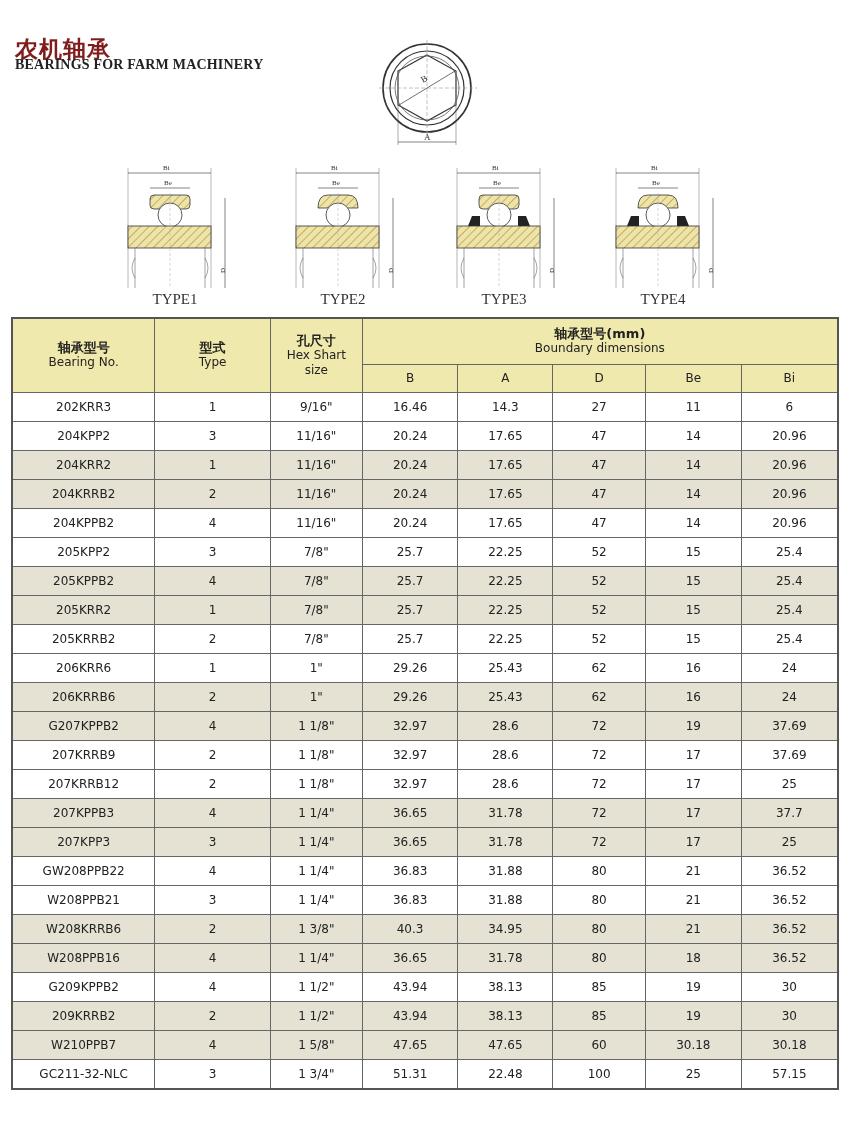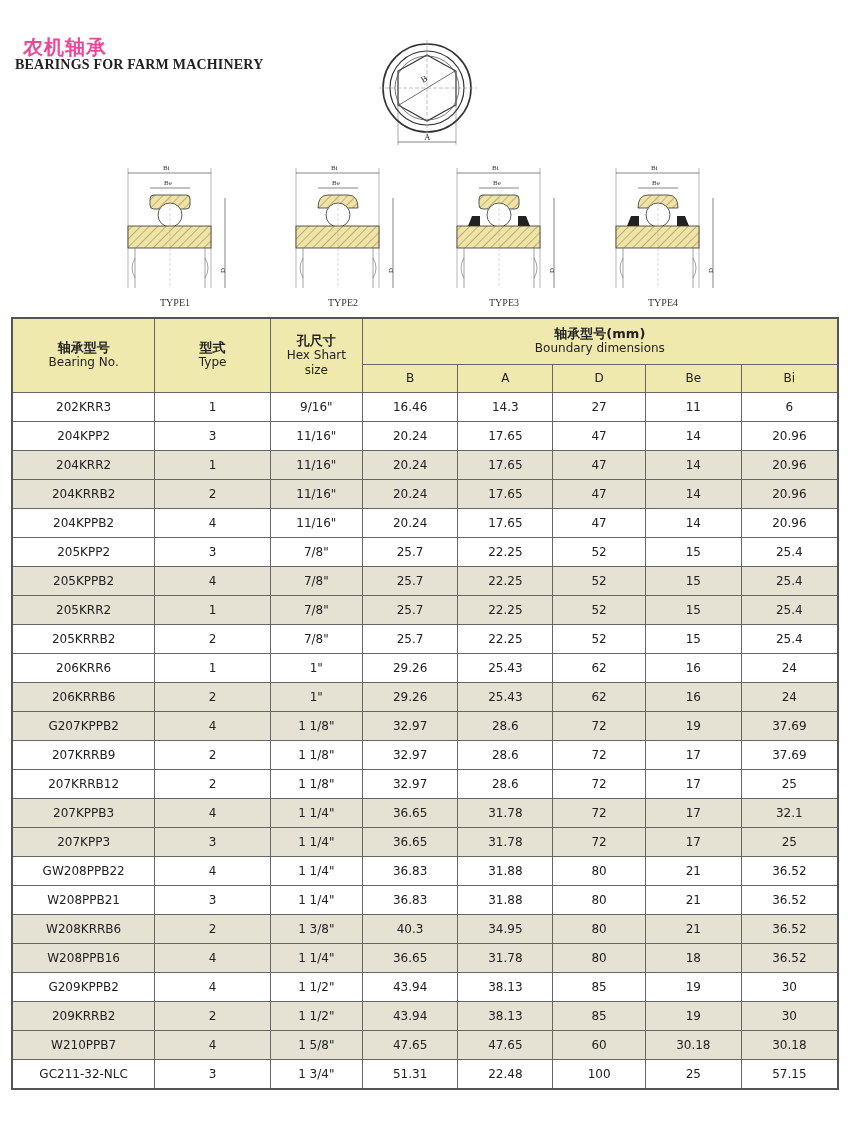--- a/index.html
+++ b/index.html
@@ -1,21 +1,21 @@
 <!DOCTYPE html>
 <html><head>
 <meta charset="utf-8">
 <style>
   html, body { margin:0; padding:0; background:#ffffff; }
   body { width:859px; height:1124px; position:relative; overflow:hidden; font-family:"DejaVu Sans", sans-serif; color:#222; }
-  .title-cn { position:absolute; left:23px; top:34px; font-family:"DejaVu Serif", serif; font-size:20px; font-weight:bold; color:#ec4899; letter-spacing:1px; }
+  .title-cn { position:absolute; left:15px; top:34px; font-family:"DejaVu Serif", serif; font-size:23px; font-weight:bold; color:#7f1d1d; letter-spacing:1px; }
   .title-en { position:absolute; left:15px; top:57px; font-family:"Liberation Serif", serif; font-size:14px; font-weight:bold; color:#222; letter-spacing:0.2px; }
   .ring-fig { position:absolute; left:377px; top:30px; width:105px; height:118px; }
   .type-fig { position:absolute; top:158px; width:120px; height:150px; }
-  .type-label { position:absolute; bottom:0; left:0; width:100%; text-align:center; font-family:"Liberation Serif", serif; font-size:10px; color:#333; }
+  .type-label { position:absolute; bottom:0; left:0; width:100%; text-align:center; font-family:"Liberation Serif", serif; font-size:15px; color:#333; }
   table.spec { position:absolute; left:11px; top:317px; width:828px; border-collapse:collapse; border:2px solid #555; font-size:12px; }
   table.spec th, table.spec td { border:1px solid #666; text-align:center; padding:0; }
   table.spec th { background:#f1ea ad; background:#f0e9ad; font-weight:normal; color:#222; line-height:15px; }
   table.spec td { height:28px; }
   tr.row-white td { background:#ffffff; }
   tr.row-tan td { background:#e5e1d3; }
   .hdr-cn { font-size:13px; font-weight:bold; display:block; }
   .hdr-en { font-size:12px; display:block; }
 </style>
 </head>
@@ -304,21 +304,21 @@
         <td>25</td>
       </tr>
       <tr class="row-tan">
         <td>207KPPB3</td>
         <td>4</td>
         <td>1 1/4"</td>
         <td>36.65</td>
         <td>31.78</td>
         <td>72</td>
         <td>17</td>
-        <td>32.1</td>
+        <td>37.7</td>
       </tr>
       <tr class="row-tan">
         <td>207KPP3</td>
         <td>3</td>
         <td>1 1/4"</td>
         <td>36.65</td>
         <td>31.78</td>
         <td>72</td>
         <td>17</td>
         <td>25</td>

